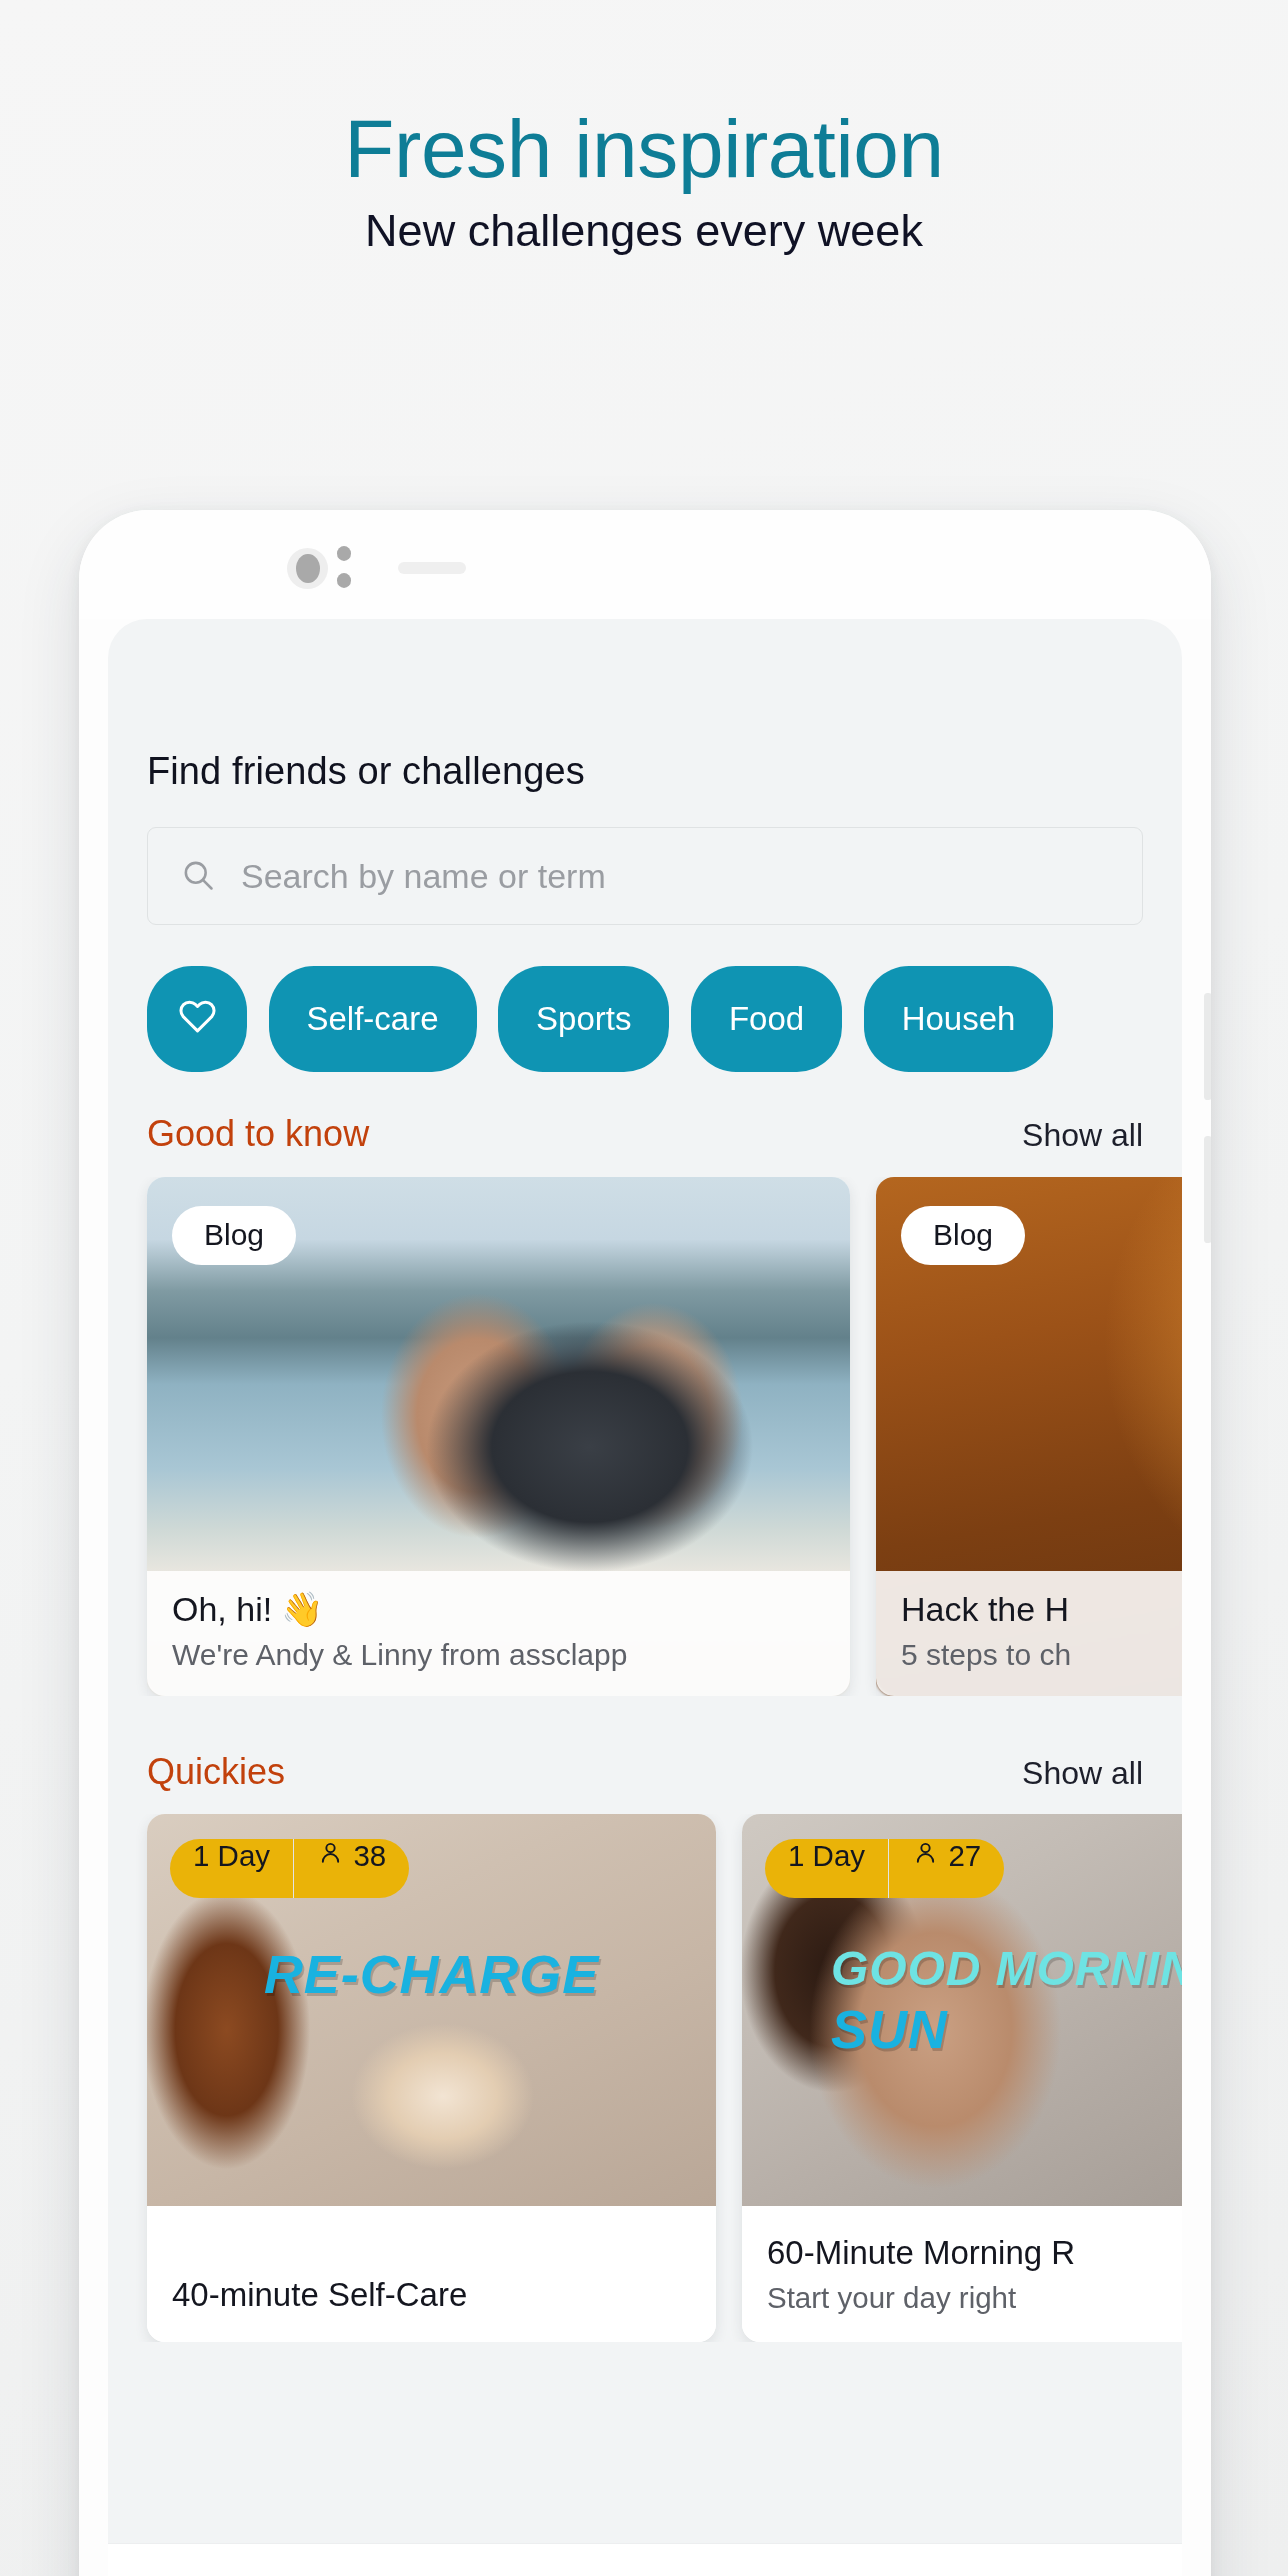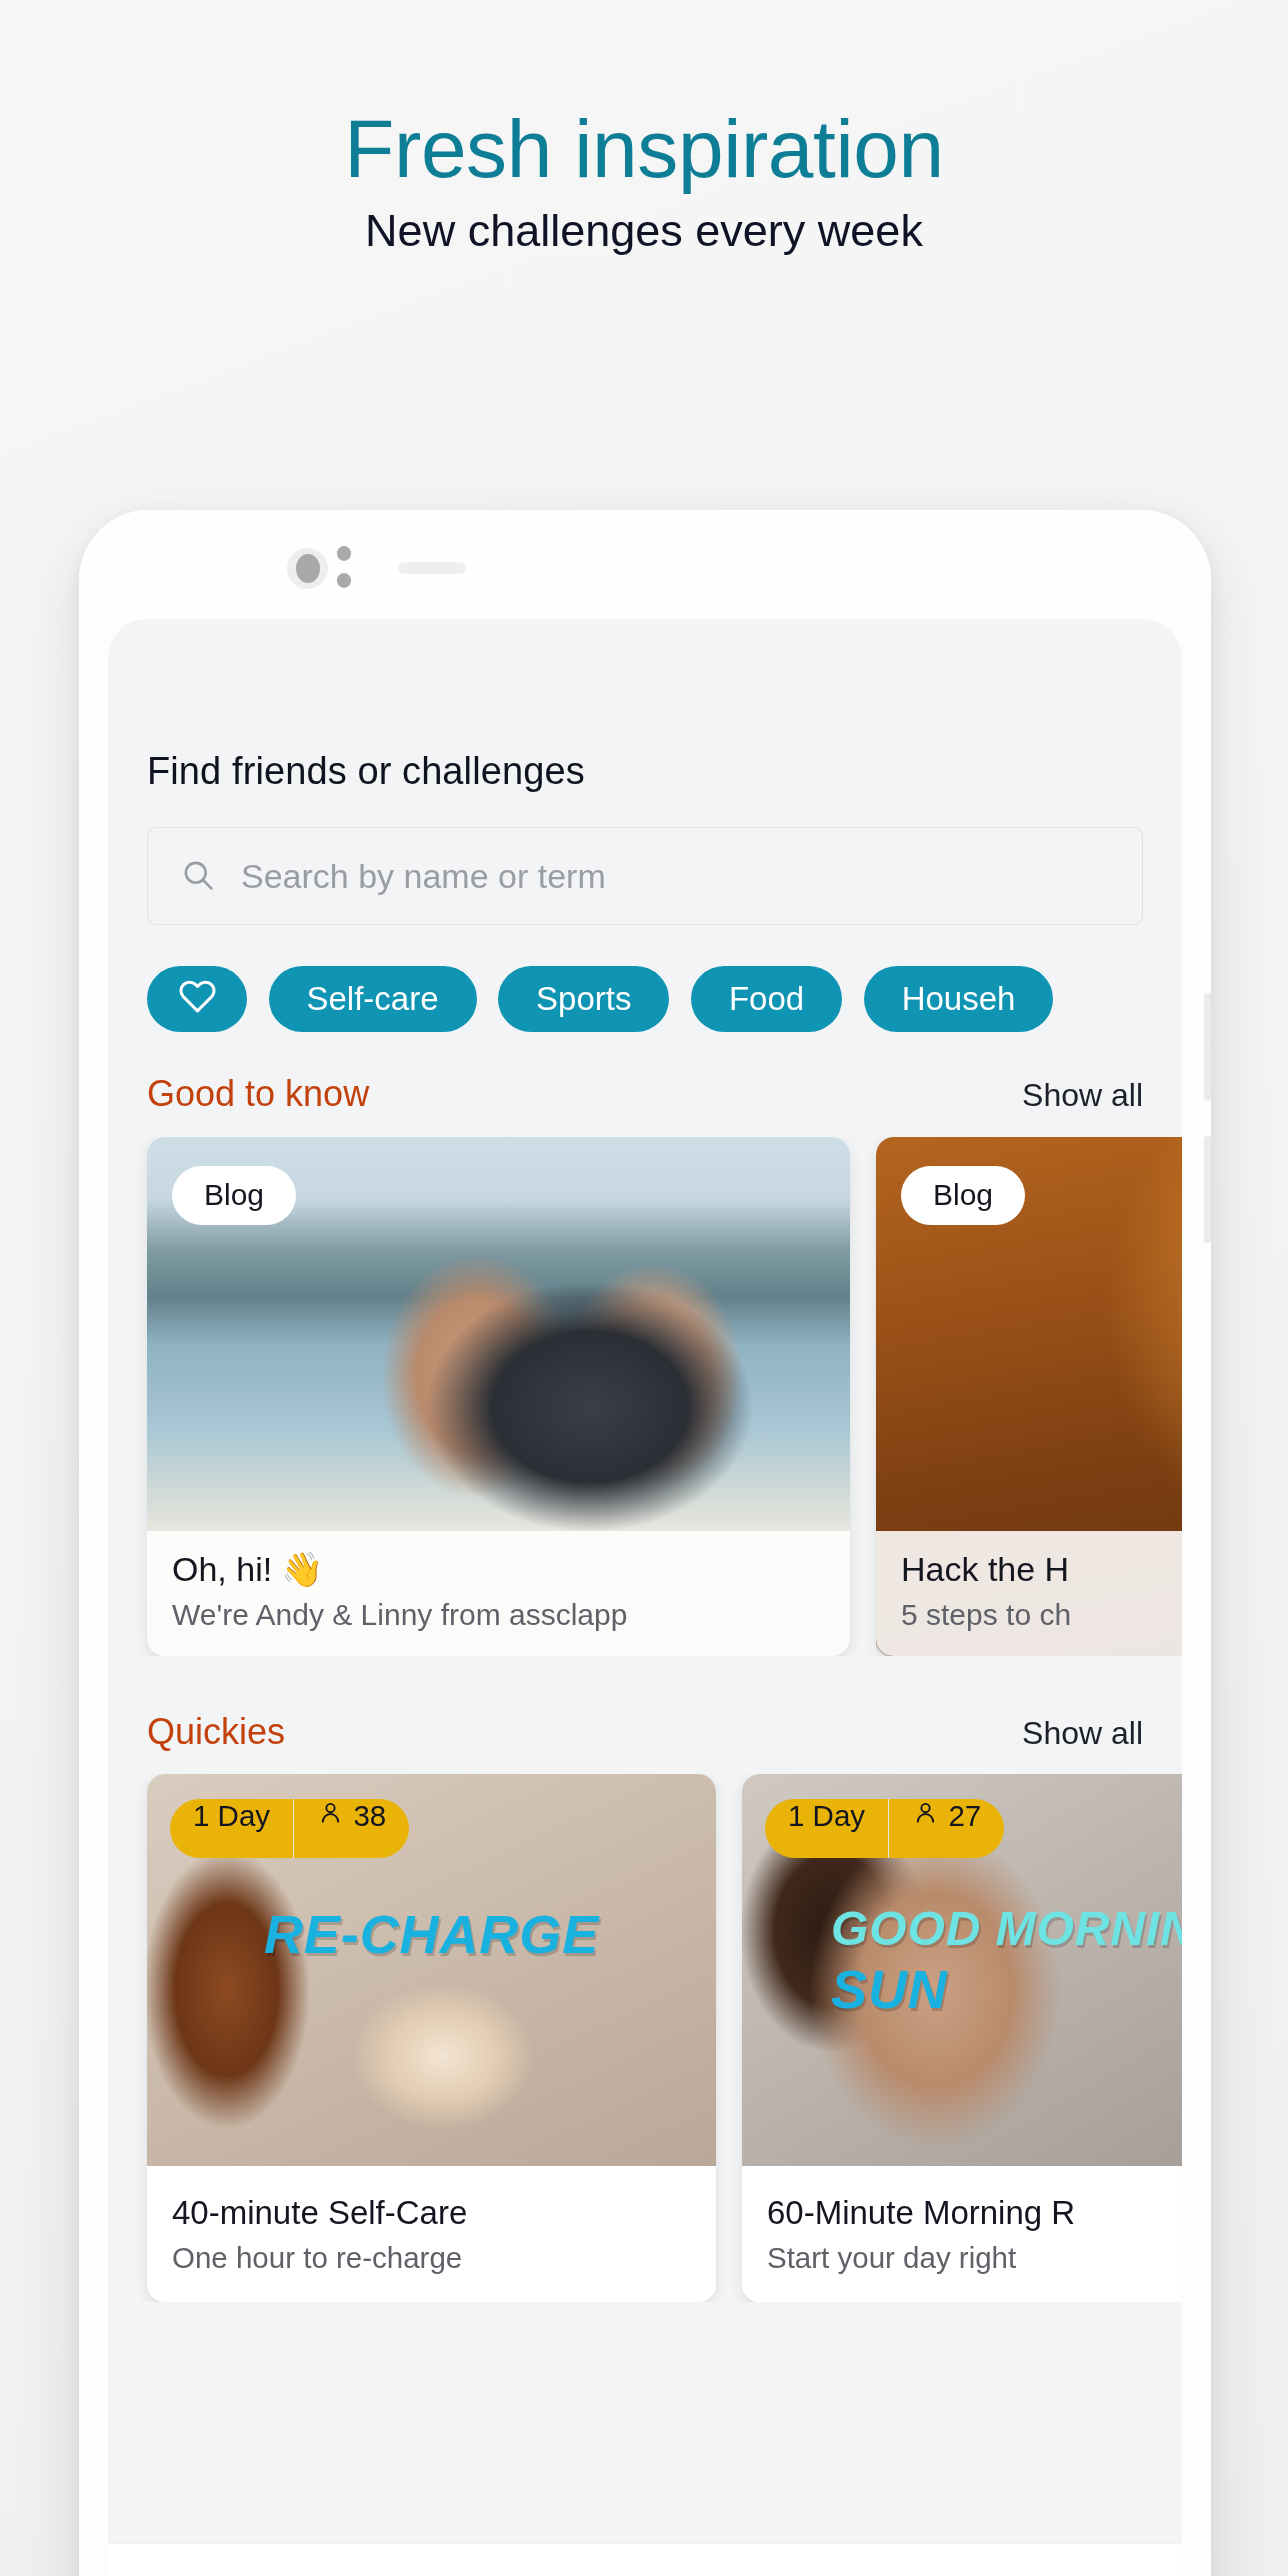--- a/index.html
+++ b/index.html
@@ -124,21 +124,21 @@
   .chips {
     margin-top: 41px;
     display: flex;
     gap: 21.5px;
     padding-left: 39px;
     overflow: hidden;
     white-space: nowrap;
   }
   .chip {
     flex: 0 0 auto;
-    height: 66px;
+    height: 106px;
     border-radius: 45px;
     background: #0f94b3;
     color: #ffffff;
     font-size: 33px;
     display: flex;
     align-items: center;
     justify-content: center;
     padding: 0 38px;
   }
   .chip.icon-chip { width: 100px; padding: 0; }
@@ -390,21 +390,20 @@
                   </svg>
                 </span>
                 <span>38</span>
               </span>
             </div>
             <div class="q-overlay">
               <div class="l2">RE-CHARGE</div>
             </div>
             <div class="q-cap">
               <div class="t1">40-minute Self-Care</div>
-              <div class="t2">One hour to re-charge</div>
             </div>
           </div>
 
           <div class="q-card">
             <div class="q-img">
               <div class="img-morning"></div>
             </div>
             <div class="q-badge">
               <span class="seg">1 Day</span>
               <span class="divider"></span>

